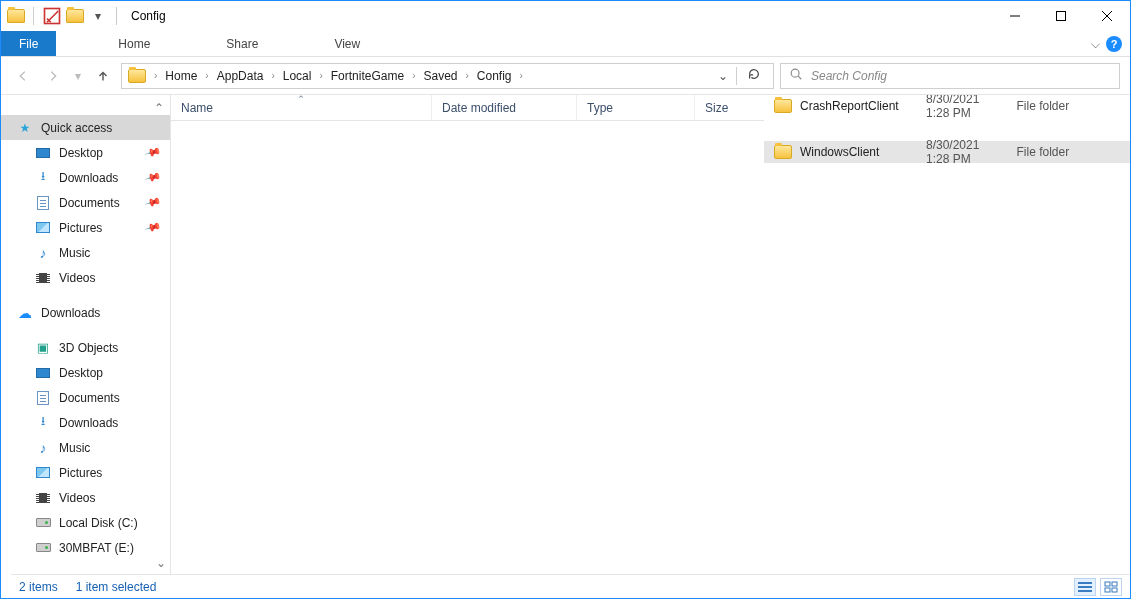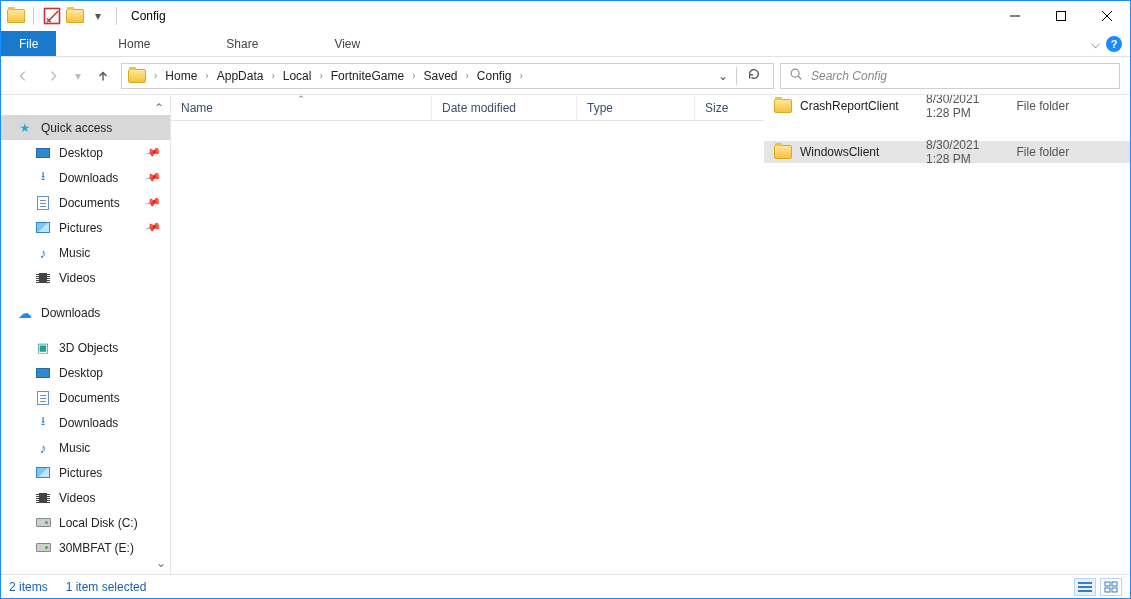--- a/index.html
+++ b/index.html
@@ -73,21 +73,21 @@
 .row.selected { background:#e5e5e5;margin-top:24px; }
 .row .ic.folder { width:18px; height:14px; background: linear-gradient(#ffe79c,#f6c23e); border: 1px solid #d9a921; border-radius:2px; margin-right:8px; position:relative;}
 .row .ic.folder::before { content:""; position:absolute; top:-3px; left:0; width:7px; height:3px; background:#f6c23e; border-radius:1px 1px 0 0; }
 .cell { padding:0 10px; color:#222; }
 .cell.name { width:254px; display:flex; align-items:center; }
 .cell.date { width:145px; color:#545454;}
 .cell.type { width:118px; color:#545454;}
 .cell.size { width:70px; text-align:right; color:#545454;}
 
 
-.status { height:24px; border-top:1px solid #e5e5e5; display:flex; align-items:center; padding:0 8px; gap:18px; color:#1560b3;}
+.status { height:24px; border-top:1px solid #e5e5e5; display:flex; align-items:center; padding:0 8px; gap:18px; color:#1560b3;margin-left:10px;}
 .status .right { margin-left:auto; display:flex; gap:4px;}
 .viewbtn { width:22px; height:18px; border:1px solid #bcd4ef; display:flex; align-items:center; justify-content:center;}
 .viewbtn.active { background:#e3f0ff;}
 
 
 .i-star { color:#29a3d8; }
 .i-desktop { width:14px;height:10px;background:#2f87d0;border:1px solid #246aa6;}
 .i-down { color:#2f87d0; }
 .i-doc { width:12px;height:14px;border:1px solid #6a94c4;background:#fff; position:relative;}
 .i-doc::after{content:"";position:absolute;left:2px;right:2px;top:3px;height:1px;background:#6a94c4;box-shadow:0 3px 0 #6a94c4,0 6px 0 #6a94c4;}

